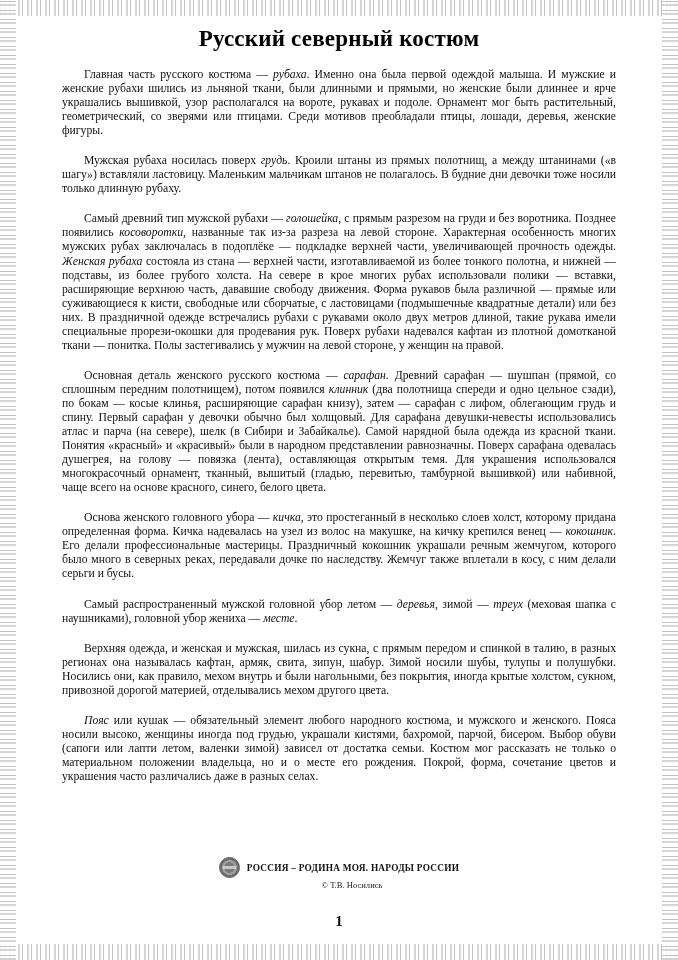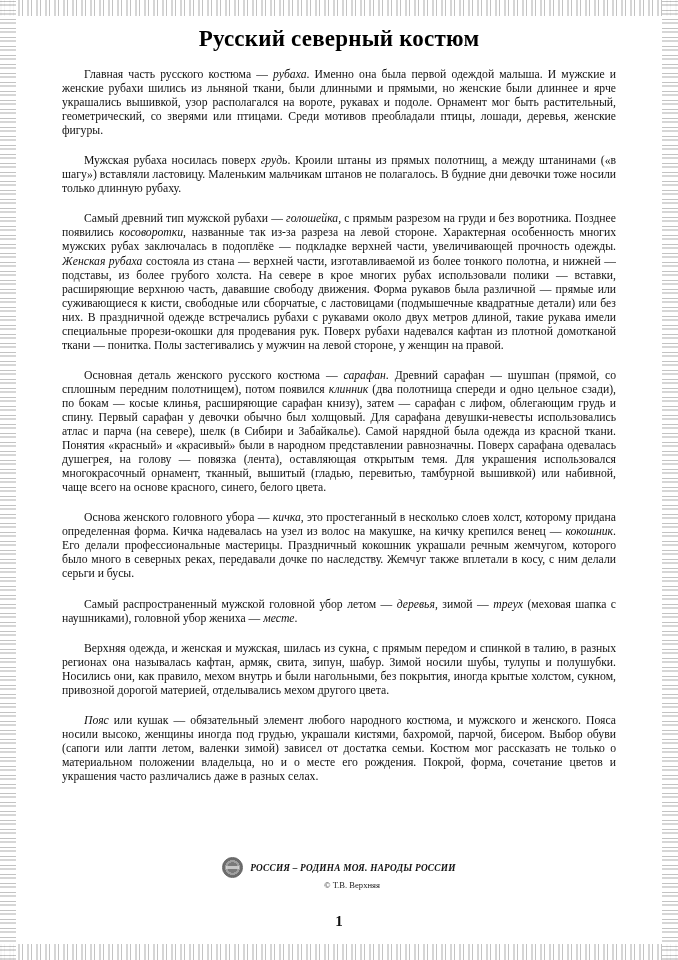--- a/index.html
+++ b/index.html
@@ -86,21 +86,20 @@
     left: 0;
     right: 0;
     bottom: 52px;
     text-align: center;
   }
   .footer-row {
     display: flex;
     align-items: center;
     justify-content: center;
     gap: 7px;
-    font-style: italic;
   }
   .footer-logo {
     width: 19px;
     height: 19px;
     border-radius: 50%;
     background: radial-gradient(circle at 50% 50%, #7a7a7a 0 38%, #9f9f9f 38% 55%, #6d6d6d 55% 100%);
     border: 1px solid #5f5f5f;
     flex: 0 0 auto;
     position: relative;
   }
@@ -159,19 +158,19 @@
       <p>Самый распространенный мужской головной убор летом — <i>деревья</i>, зимой — <i>треух</i> (меховая шапка с наушниками), головной убор жениха — <i>месте</i>.</p>
       <p>Верхняя одежда, и женская и мужская, шилась из сукна, с прямым передом и спинкой в талию, в разных регионах она называлась кафтан, армяк, свита, зипун, шабур. Зимой носили шубы, тулупы и полушубки. Носились они, как правило, мехом внутрь и были нагольными, без покрытия, иногда крытые холстом, сукном, привозной дорогой материей, отделывались мехом другого цвета.</p>
       <p><i>Пояс</i> или кушак — обязательный элемент любого народного костюма, и мужского и женского. Пояса носили высоко, женщины иногда под грудью, украшали кистями, бахромой, парчой, бисером. Выбор обуви (сапоги или лапти летом, валенки зимой) зависел от достатка семьи. Костюм мог рассказать не только о материальном положении владельца, но и о месте его рождения. Покрой, форма, сочетание цветов и украшения часто различались даже в разных селах.</p>
     </div>
 
     <div class="footer">
       <div class="footer-row">
         <div class="footer-logo"></div>
         <div class="footer-main">РОССИЯ – РОДИНА МОЯ. НАРОДЫ РОССИИ</div>
       </div>
-      <div class="footer-sub">© Т.В. Верхняя</div>
+      <div class="footer-sub">© Т.В. Носились</div>
     </div>
 
     <div class="page-number">1</div>
 
   </div>
 </div>
 
 </body></html>

